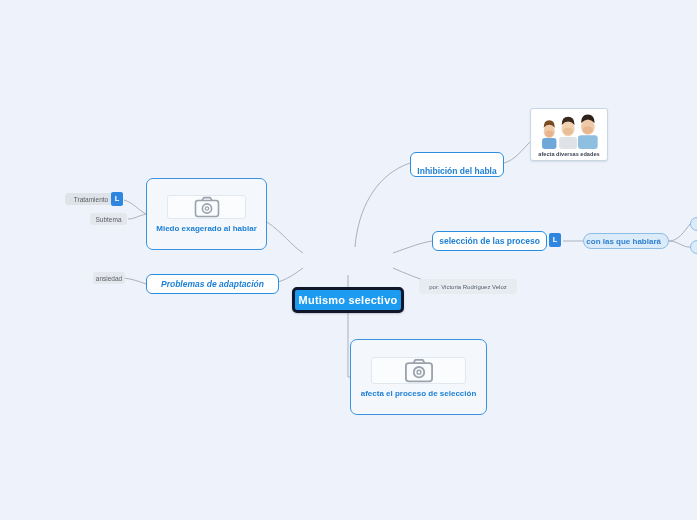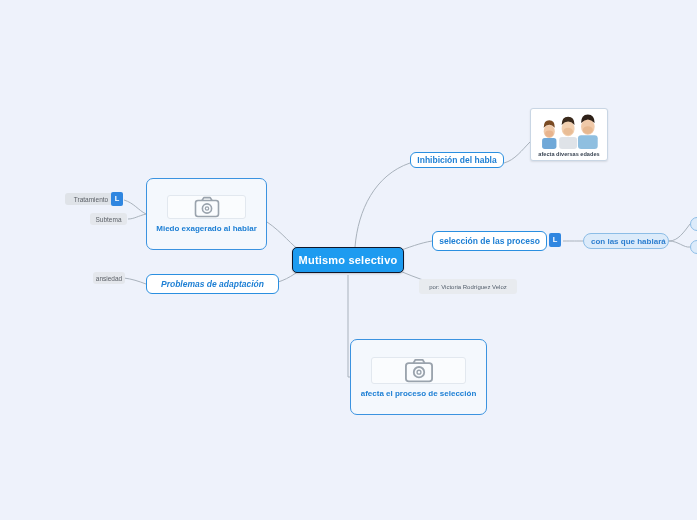--- a/index.html
+++ b/index.html
@@ -32,30 +32,31 @@
 
   .node {
     position: absolute;
     box-sizing: border-box;
   }
 
   
   .root {
     background: #1d9bf0;
     color: #ffffff;
-    border: 1px solid #0f172a;
+    border: 3px solid #0f172a;
     border-radius: 5px;
     font-size: 11px;
     font-weight: bold;
     letter-spacing: .2px;
     display: flex;
     align-items: center;
     justify-content: center;
     box-shadow: 0 1px 2px rgba(0,0,0,.18);
     white-space: nowrap;
+    margin-top: 40px;
   }
 
   
   .topic {
     background: #ffffff;
     border: 1px solid #2a8fe0;
     border-radius: 6px;
     color: #1d7fd4;
     font-size: 8.5px;
     font-weight: bold;
@@ -69,21 +70,21 @@
   
   .pill {
     background: #dcebfa;
     border: 1px solid #8cbde6;
     border-radius: 9px;
     color: #2e7fd0;
     font-size: 8px;
     font-weight: bold;
     display: flex;
     align-items: center;
-    justify-content: flex-start;
+    justify-content: flex-end;
     white-space: nowrap;
     padding: 0 7px;
   }
 
   
   .chip {
     background: #dfe3e8;
     border-radius: 3px;
     color: #5a5f66;
     font-size: 6.5px;
@@ -216,21 +217,21 @@
       <path d="M146,284 C138,281 132,279 124,278"></path>
 
       <path d="M504,163 C515,160 522,150 530,142"></path>
     </g>
   </svg>
 
   <div class="node root" style="left:292px; top:247px; width:112px; height:26px;">
     <span>Mutismo selectivo</span>
   </div>
 
-  <div class="node topic" style="left:410px; top:152px; width:94px; height:16px;">
+  <div class="node topic" style="left:410px; top:152px; width:94px; height:25px;align-items:flex-end;">
     <span>Inhibición del habla</span>
   </div>
 
   <div class="node topic" style="left:432px; top:231px; width:115px; height:20px;">
     <span>selección de las proceso</span>
   </div>
   <div class="lbadge" style="left:549px; top:233px; width:12px; height:14px;">
     <span>L</span>
   </div>
 

